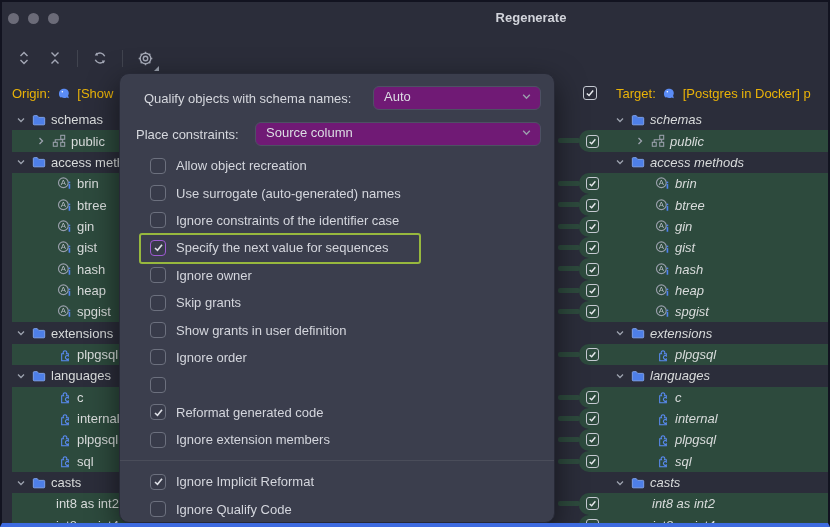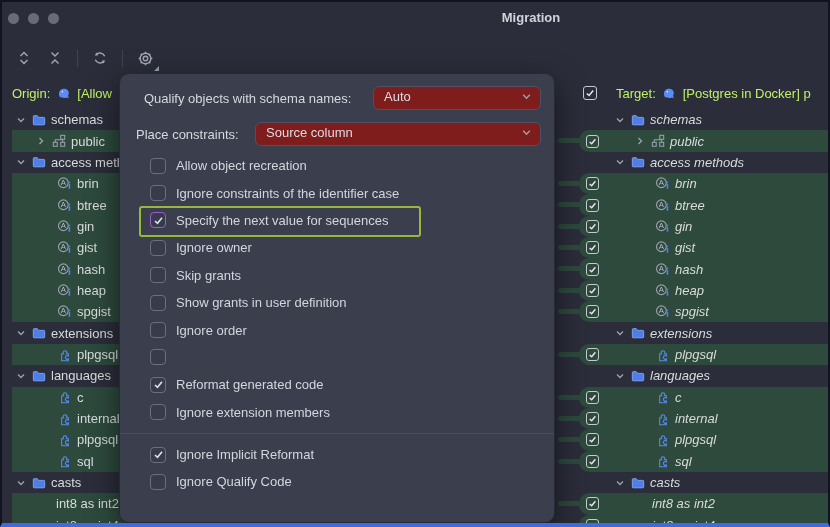--- a/index.html
+++ b/index.html
@@ -13,41 +13,41 @@
   .traffic{position:absolute;left:6px;top:11px;display:flex;gap:9px;}
   .traffic span{width:11px;height:11px;border-radius:50%;background:#6b6b78;}
   .win-title{position:absolute;left:529px;top:8px;transform:translateX(-50%);
     font-size:13px;font-weight:bold;color:#d2d4db;white-space:nowrap;}
   
   .toolbar{position:absolute;left:13px;top:47px;display:flex;align-items:center;gap:13px;}
   .tbtn{width:18px;height:18px;display:flex;align-items:center;justify-content:center;position:relative;}
   .tsep{width:1px;height:17px;background:#41444f;}
   
   .panel-header{position:absolute;top:82px;height:18px;display:flex;align-items:center;
-    font-size:13px;color:#bef264;white-space:nowrap;gap:6px;}
+    font-size:13px;color:#eab308;white-space:nowrap;gap:6px;}
   #origin-header{left:10px;}
   #target-header{left:581px;}
   .trow,.rrow{position:absolute;height:21.35px;display:flex;align-items:center;
     font-size:13px;color:#d8dbdb;white-space:nowrap;box-sizing:border-box;gap:5px;}
   .green{background:#2d4a3d;}
   .chev{width:11px;height:11px;display:flex;align-items:center;justify-content:center;flex:none;}
   .ticon{width:15px;height:15px;display:flex;align-items:center;justify-content:center;flex:none;}
   .lbl{line-height:21px;}
   .italic .lbl{font-style:italic;}
   .tab{position:absolute;left:577px;width:27px;height:21.35px;background:#2d4a3d;
     border-radius:10px 0 0 10px;display:flex;align-items:center;justify-content:center;}
   .link{position:absolute;left:556px;width:22px;height:5px;background:#2d4a3d;border-radius:2px;}
   .cb{width:13px;height:13px;border:1.5px solid #c5c9d1;border-radius:3px;box-sizing:border-box;
     display:flex;align-items:center;justify-content:center;background:transparent;flex:none;}
   
   .popup{position:absolute;left:117px;top:71px;width:436px;height:450px;
     background:#3b3e4d;border:1px solid #272936;border-radius:10px;box-sizing:border-box;
     box-shadow:0 10px 30px rgba(0,0,0,.55);z-index:5;}
   .prow-label{position:absolute;font-size:13px;color:#d6d8de;white-space:nowrap;left:16px;}
-  .pselect{position:absolute;height:24px;background:#7f1d1d;border:1px solid #4d5163;border-radius:6px;
+  .pselect{position:absolute;height:24px;background:#701a75;border:1px solid #4d5163;border-radius:6px;
     box-sizing:border-box;display:flex;align-items:center;justify-content:space-between;
     padding:0 8px 4px 10px;font-size:13px;color:#dcdee4;}
   #popup-options{position:absolute;left:16px;right:16px;top:78px;}
   .opt{height:27.4px;display:flex;align-items:center;gap:10px;padding-left:14px;position:relative;
     font-size:13px;color:#d4d6dd;white-space:nowrap;}
   .opt .box{width:16px;height:16px;border:1.5px solid #6c707e;border-radius:4px;box-sizing:border-box;
     display:flex;align-items:center;justify-content:center;background:#383b4a;flex:none;}
   .opt .box.purple{border-color:#9d5bd2;}
   .opt.hl::before{content:'';position:absolute;left:3px;top:-1px;width:278px;height:27px;
     border:2px solid #97b83e;border-radius:3px;pointer-events:none;}
@@ -57,21 +57,21 @@
 </head>
 <body>
 
 <div class="window">
 
   <div class="traffic">
     <span></span>
     <span></span>
     <span></span>
   </div>
-  <div class="win-title">Migration</div>
+  <div class="win-title">Regenerate</div>
 
   <div class="toolbar">
     <div class="tbtn">
       <svg width="16" height="16" viewBox="0 0 16 16">
           <g stroke="#a4a8b6" fill="none" stroke-width="1.4">
         <polyline points="4.5,6 8,2.5 11.5,6"></polyline>
             <polyline points="4.5,10 8,13.5 11.5,10"></polyline>
           </g>
         </svg>
     </div>
@@ -108,21 +108,21 @@
   </div>
 
   <div class="panel-header" id="origin-header">
     <span>Origin:</span>
     <span class="ticon">
       <svg width="14" height="14" viewBox="0 0 16 16">
           <path d="M4 13 C1.8 11.5 1.6 6.8 4 4.6 c2.3-2.1 6.4-2 8.3.2 1.5 1.7 1.5 4.4.4 6L13.5 14 l-2.4-1 c-2 .9-4.4.8-5.6-.2z" fill="#5b8cf6"></path>
           <circle cx="6.1" cy="6.6" r="0.9" fill="#fff"></circle>
         </svg>
     </span>
-    <span>[Allow</span>
+    <span>[Show</span>
   </div>
 
   <div class="panel-header" id="target-header">
     <span class="cb" style="width:14px;height:14px;">
       <svg width="10" height="10" viewBox="0 0 11 11">
           <polyline points="2,6 4.5,8.3 9,2.8" stroke="#e8eaee" fill="none" stroke-width="1.6"></polyline>
         </svg>
     </span>
     <span style="width:7px;"></span>
     <span>Target:</span>
@@ -687,20 +687,24 @@
           <polyline points="2,3.5 5,6.5 8,3.5" stroke="#9ba0ad" fill="none" stroke-width="1.3"></polyline>
         </svg>
     </div>
     <div id="popup-options">
         <div class="opt">
           <span class="box"></span>
           <span>Allow object recreation</span>
         </div>
         <div class="opt">
           <span class="box"></span>
+          <span>Use surrogate (auto-generated) names</span>
+        </div>
+        <div class="opt">
+          <span class="box"></span>
           <span>Ignore constraints of the identifier case</span>
         </div>
         <div class="opt hl">
           <span class="box purple">
             <svg width="11" height="11" viewBox="0 0 11 11">
               <polyline points="2,6 4.5,8.3 9,2.8" stroke="#dfe1e7" fill="none" stroke-width="1.6"></polyline>
             </svg>
           </span>
           <span>Specify the next value for sequences</span>
         </div>

